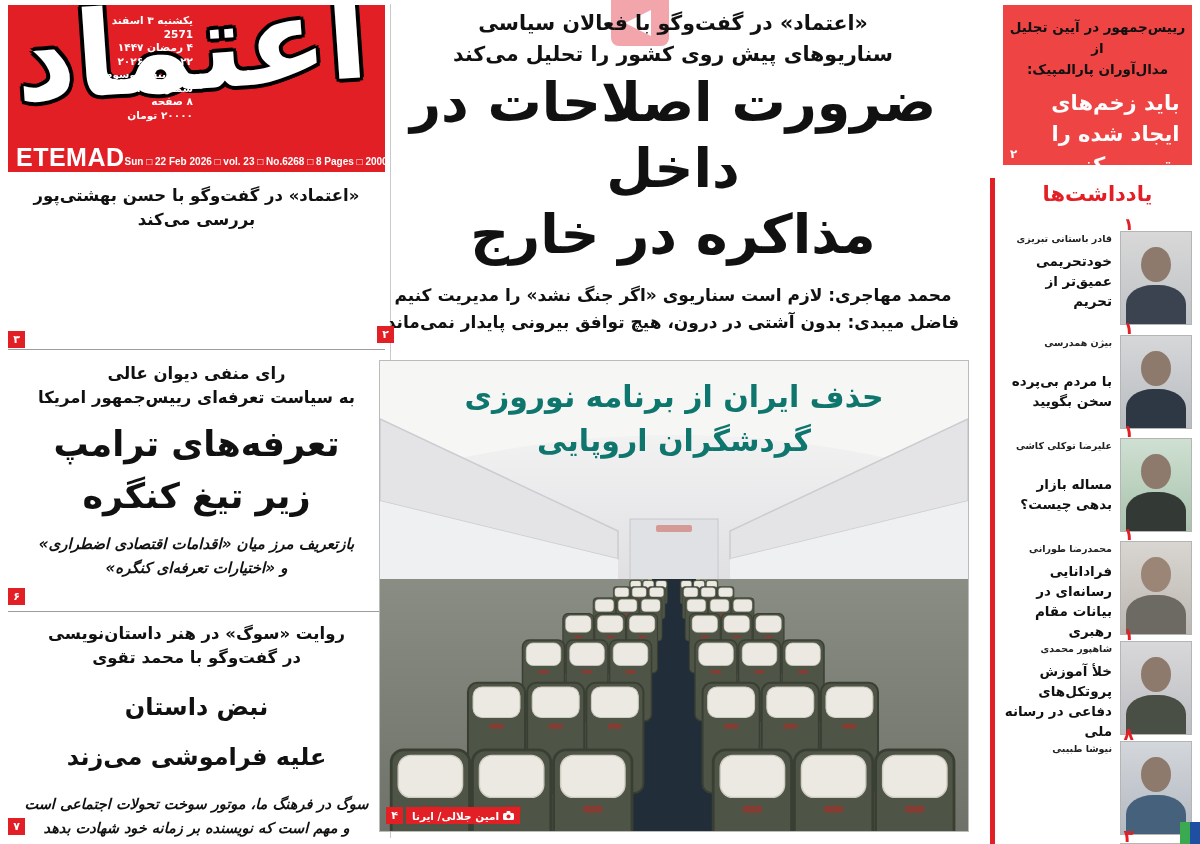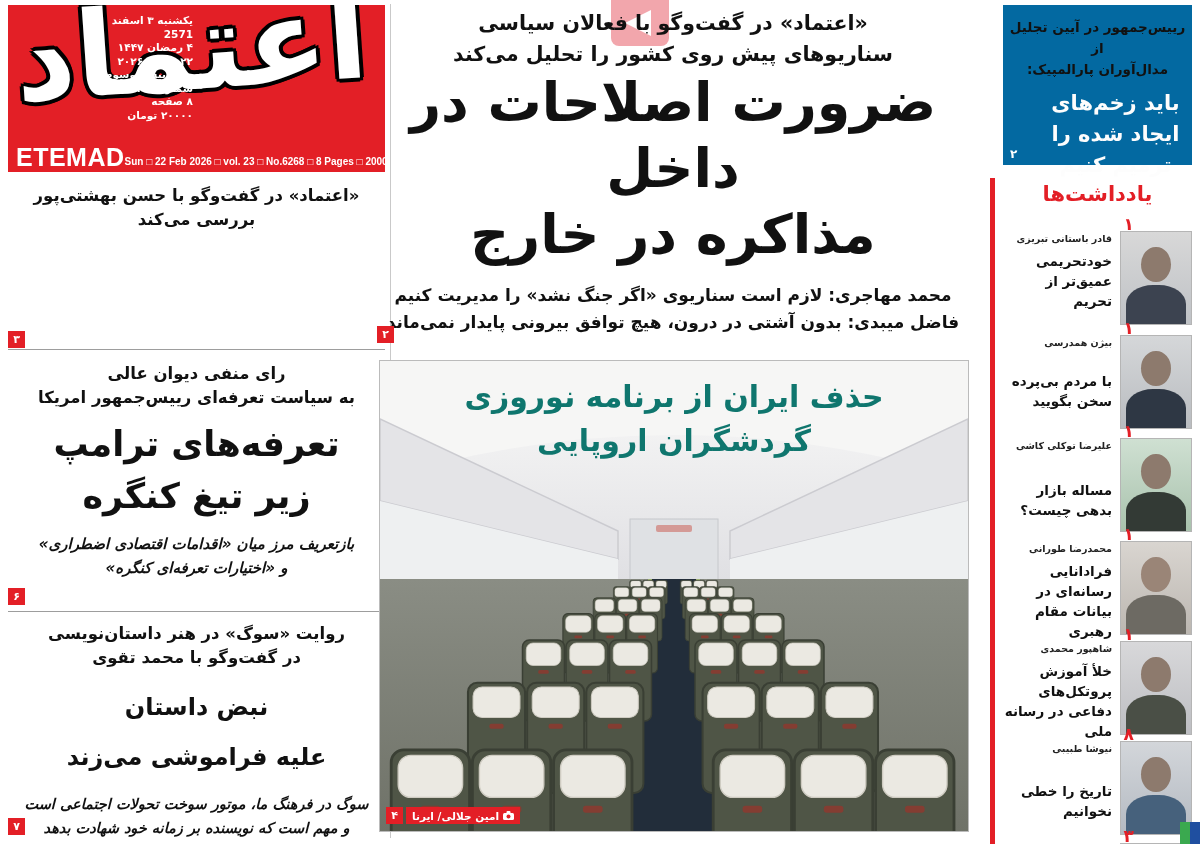--- a/index.html
+++ b/index.html
@@ -40,21 +40,21 @@
   .c-subs{margin-top:14px;text-align:center;font-size:17px;font-weight:bold;line-height:27px;}
   .photo{position:absolute;left:0;top:360px;width:588px;height:470px;border:1px solid #bbb;overflow:hidden;background:#e8e8e8;}
   .photo-headline{position:absolute;z-index:3;left:0;top:14px;width:100%;text-align:center;
     font-size:30px;font-weight:bold;line-height:44px;color:#0f766e;}
   .photo svg.cabin{position:absolute;left:0;top:0;}
   .credit{position:absolute;z-index:3;left:6px;bottom:7px;display:flex;align-items:center;gap:3px;direction:ltr;}
   .credit .badge{position:static;}
   .credit-strip{height:17px;background:#e31f26;color:#fff;font-size:10.5px;font-weight:bold;
     display:flex;align-items:center;gap:4px;padding:0 6px;direction:rtl;}
   
-  .graybox{position:absolute;left:1003px;top:5px;width:189px;height:160px;background:#0369a1;text-align:center;}
+  .graybox{position:absolute;left:1003px;top:5px;width:189px;height:160px;background:#ef4444;text-align:center;}
   .graybox .kicker{margin-top:12px;font-size:13.5px;font-weight:bold;line-height:21px;color:#111;}
   .graybox .headline{margin-top:8px;font-size:21px;font-weight:bold;line-height:31px;color:#fdfdfd;padding-left:36px;}
   .graybox .pnum{position:absolute;left:7px;bottom:4px;color:#fff;font-size:12px;font-weight:bold;}
   .redbar{position:absolute;left:990px;top:178px;width:5px;height:666px;background:#e31f26;}
   .notes-title{position:absolute;left:1003px;top:182px;width:189px;text-align:center;
     font-size:21px;font-weight:bold;color:#e31f26;}
   .note{position:absolute;left:1003px;width:189px;height:100px;direction:rtl;}
   .note .num{position:absolute;right:58px;top:-4px;color:#e31f26;font-size:17px;font-weight:bold;}
   .note .photo-sm{position:absolute;right:0;top:13px;width:70px;height:92px;border:1px solid #b5b5b5;overflow:hidden;}
   .note .txt{position:absolute;right:80px;left:0;top:14px;text-align:right;}
@@ -270,21 +270,21 @@
     <div class="title" style="margin-top:22px;">با مردم بی‌پرده سخن بگویید</div>
   </div>
 </div>
 <div class="note" style="top:425px;">
   <div class="num">۱</div>
   <div class="photo-sm">
       <div class="ph t3"></div>
     </div>
   <div class="txt">
     <div class="author">علیرضا توکلی کاشی</div>
-    <div class="title" style="margin-top:28px;">مساله بازار بدهی چیست؟</div>
+    <div class="title" style="margin-top:22px;">مساله بازار بدهی چیست؟</div>
   </div>
 </div>
 <div class="note" style="top:528px;">
   <div class="num">۱</div>
   <div class="photo-sm">
       <div class="ph t4"></div>
     </div>
   <div class="txt">
     <div class="author">محمدرضا طورانی</div>
     <div class="title">فرادانایی رسانه‌ای در بیانات مقام رهبری</div>
@@ -300,21 +300,20 @@
     <div class="title">خلأ آموزش پروتکل‌های دفاعی در رسانه ملی</div>
   </div>
 </div>
 <div class="note" style="top:728px;">
   <div class="num">۸</div>
   <div class="photo-sm">
       <div class="ph t6"></div>
     </div>
   <div class="txt">
     <div class="author">نیوشا طبیبی</div>
-    <div class="title" style="margin-top:26px;">تاریخ را خطی نخوانیم</div>
   </div>
 </div>
 <div class="note" style="top:830px;">
   <div class="num">۳</div>
   <div class="photo-sm"></div>
 </div>
 
 <div class="blk g"></div>
 <div class="blk b"></div>
 

